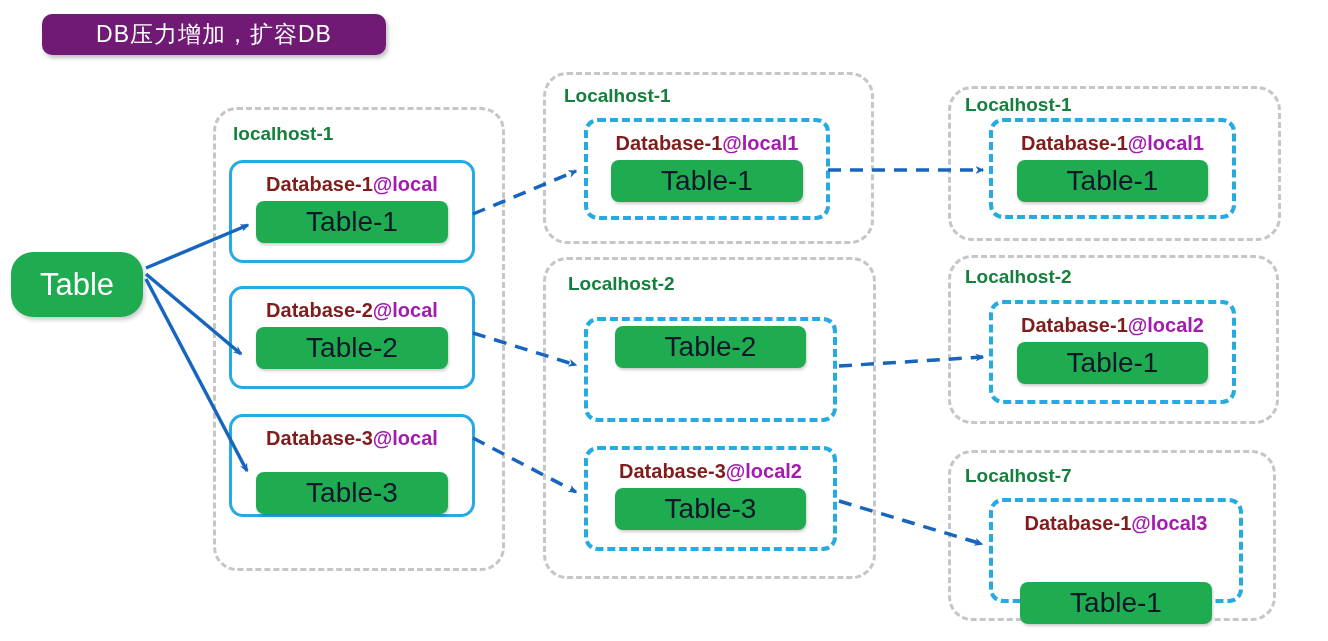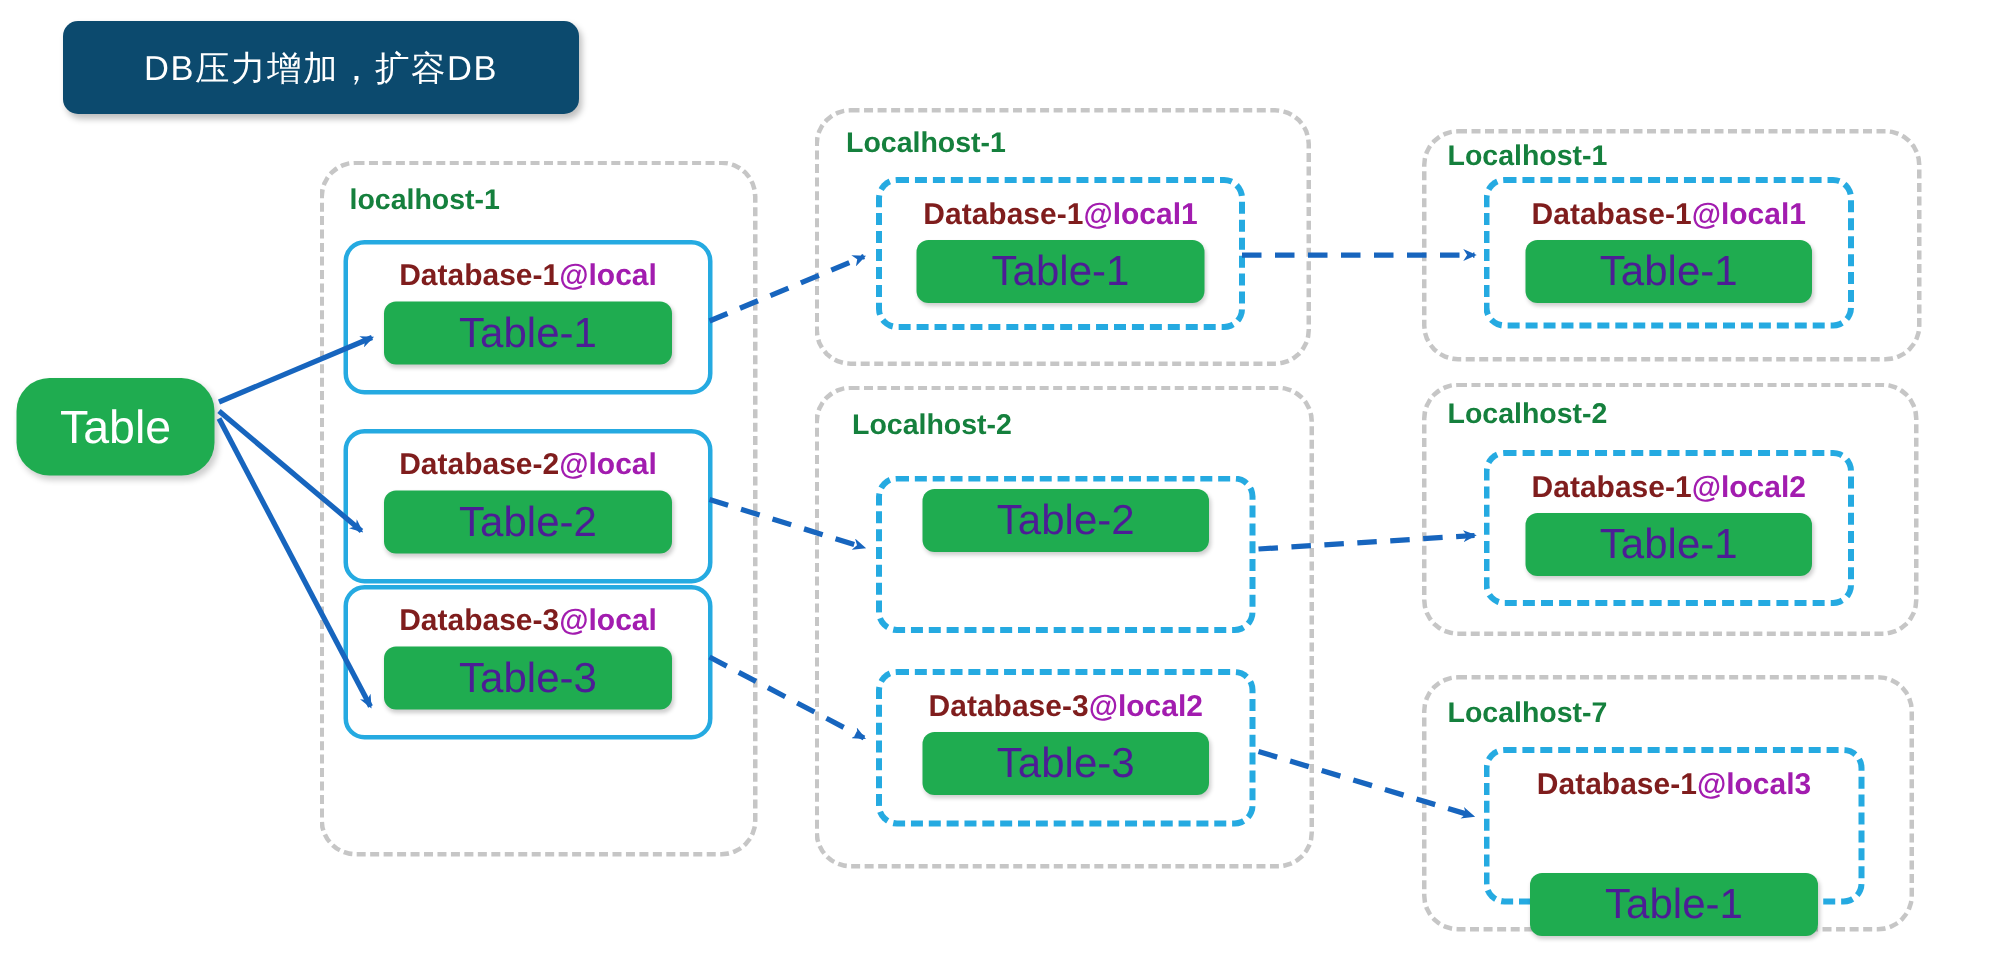--- a/index.html
+++ b/index.html
@@ -2,22 +2,22 @@
 <html><head>
 <meta charset="utf-8">
 <style>
   html,body{margin:0;padding:0;background:#ffffff;}
   .canvas{
     position:relative;width:1328px;height:641px;background:#ffffff;overflow:hidden;
     font-family:"Liberation Sans",sans-serif;
   }
   
   .banner{
-    position:absolute;left:42px;top:14px;width:344px;height:62px;
-    background:#0c4a6e;border-radius:10px;color:#ffffff;
+    position:absolute;left:42px;top:14px;width:344px;height:41px;
+    background:#701a75;border-radius:10px;color:#ffffff;
     display:flex;align-items:center;justify-content:center;
     font-size:23px;letter-spacing:1px;
     box-shadow:2px 3px 4px rgba(0,0,0,.25);
   }
   
   .srcbox{
     position:absolute;left:11px;top:241px;width:132px;height:65px;
     background:#1FAC50;border-radius:22px;color:#ffffff;
     display:flex;align-items:center;justify-content:center;font-size:31px;
     box-shadow:2px 3px 4px rgba(0,0,0,.2);
@@ -36,21 +36,21 @@
     display:flex;flex-direction:column;align-items:center;
   }
   .dbbox.solid{border:3px solid #25AAE1;}
   .dbbox.dash{border:4px dashed #25AAE1;}
   .dblabel{
     margin-top:9px;font-size:20px;font-weight:bold;white-space:nowrap;line-height:24px;
   }
   .gname{color:#7f1d1d;}
   .rloc{color:#a21caf;}
   .tbox{
-    margin-top:5px;background:#1FAC50;border-radius:8px;color:#4c1d95;
+    margin-top:5px;background:#1FAC50;border-radius:8px;color:#0f172a;
     font-size:28px;line-height:28px;padding:7px 50px;white-space:nowrap;
     box-shadow:1px 2px 3px rgba(0,0,0,.2);
   }
   svg.arrows{position:absolute;left:0;top:0;pointer-events:none;}
 </style>
 </head>
 <body>
 
 <div class="canvas">
 
@@ -64,21 +64,21 @@
     <div class="dbbox solid" style="left:13px;top:50px;width:240px;height:97px;">
       <div class="dblabel"><span class="gname">Database-1</span><span class="rloc">@local</span></div>
       <div class="tbox">Table-1</div>
     </div>
 
     <div class="dbbox solid" style="left:13px;top:176px;width:240px;height:97px;">
       <div class="dblabel"><span class="gname">Database-2</span><span class="rloc">@local</span></div>
       <div class="tbox">Table-2</div>
     </div>
 
-    <div class="dbbox solid" style="left:13px;top:280px;width:240px;height:97px;">
+    <div class="dbbox solid" style="left:13px;top:304px;width:240px;height:97px;gap:17px;">
       <div class="dblabel"><span class="gname">Database-3</span><span class="rloc">@local</span></div>
       <div class="tbox">Table-3</div>
     </div>
   </div>
 
   <div class="host" style="left:543px;top:72px;width:325px;height:166px;">
     <div class="hostlabel" style="left:18px;top:10px;">Localhost-1</div>
     <div class="dbbox dash" style="left:38px;top:43px;width:238px;height:94px;">
       <div class="dblabel"><span class="gname">Database-1</span><span class="rloc">@local1</span></div>
       <div class="tbox">Table-1</div>

